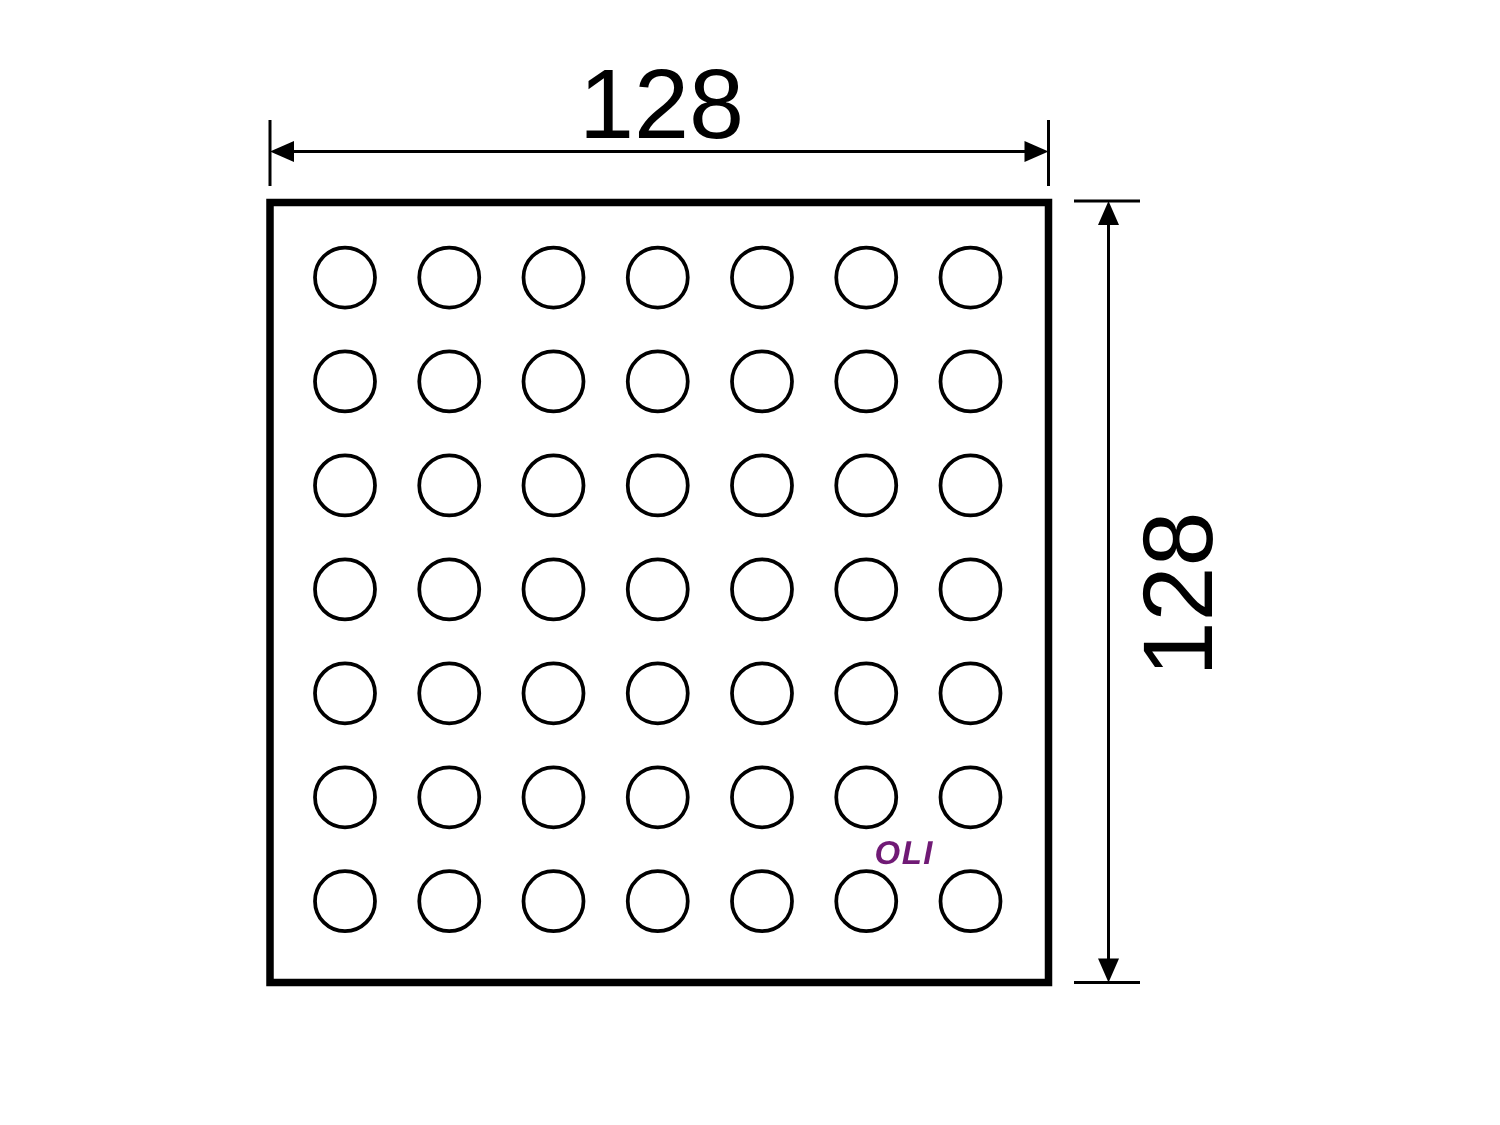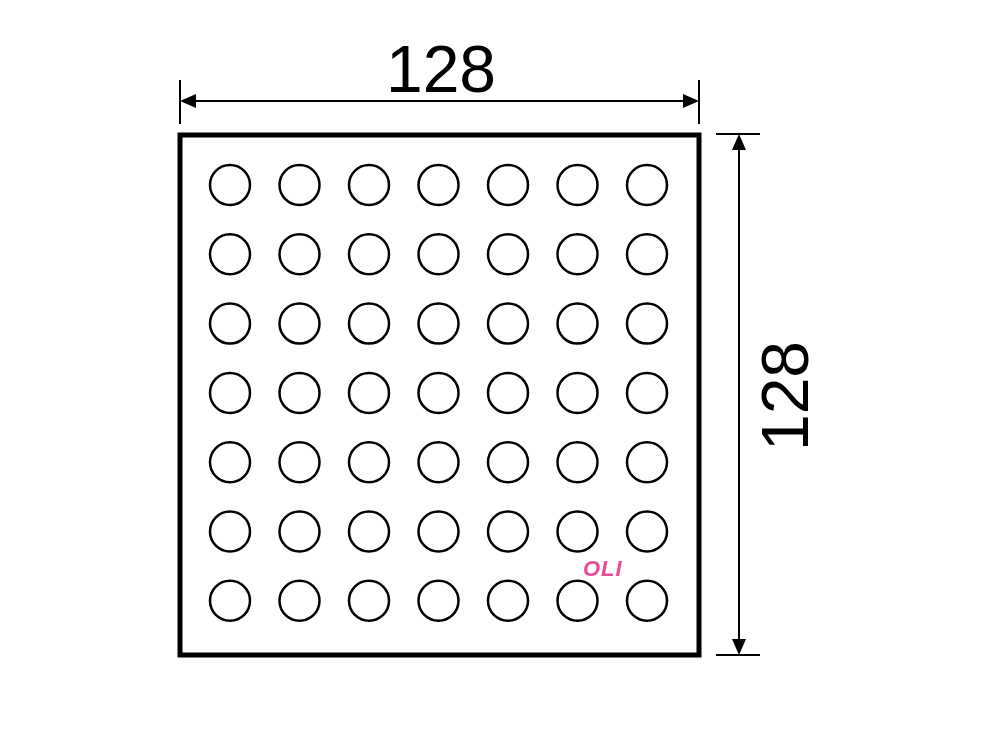--- a/index.html
+++ b/index.html
@@ -1,19 +1,19 @@
 <!DOCTYPE html>
 <html><head>
 <meta charset="utf-8">
 <style>
   html, body { margin: 0; padding: 0; background: #ffffff; }
   body { width: 1000px; height: 750px; position: relative; overflow: hidden; font-family: "Liberation Sans", sans-serif; }
   #diagram { position: absolute; left: 0; top: 0; }
   .dim-text { font-family: "Liberation Sans", sans-serif; font-size: 66px; fill: #000; }
-  .watermark { position: absolute; left: 583px; top: 556px; font-family: "Liberation Sans", sans-serif; font-weight: bold; font-size: 22px; color: #ec4899; letter-spacing: 1px; font-style: italic; }
+  .watermark { position: absolute; left: 583px; top: 556px; font-family: "Liberation Sans", sans-serif; font-weight: bold; font-size: 22px; color: #701a75; letter-spacing: 1px; font-style: italic; }
 </style>
 </head>
 <body>
 
 <svg id="diagram" width="1000" height="750" viewBox="0 0 1000 750" xmlns="http://www.w3.org/2000/svg">
 
   <g>
     <line x1="180" y1="80" x2="180" y2="124" stroke="#000" stroke-width="2"></line>
     <line x1="699" y1="80" x2="699" y2="124" stroke="#000" stroke-width="2"></line>
     <line x1="194" y1="101" x2="685" y2="101" stroke="#000" stroke-width="2"></line>

